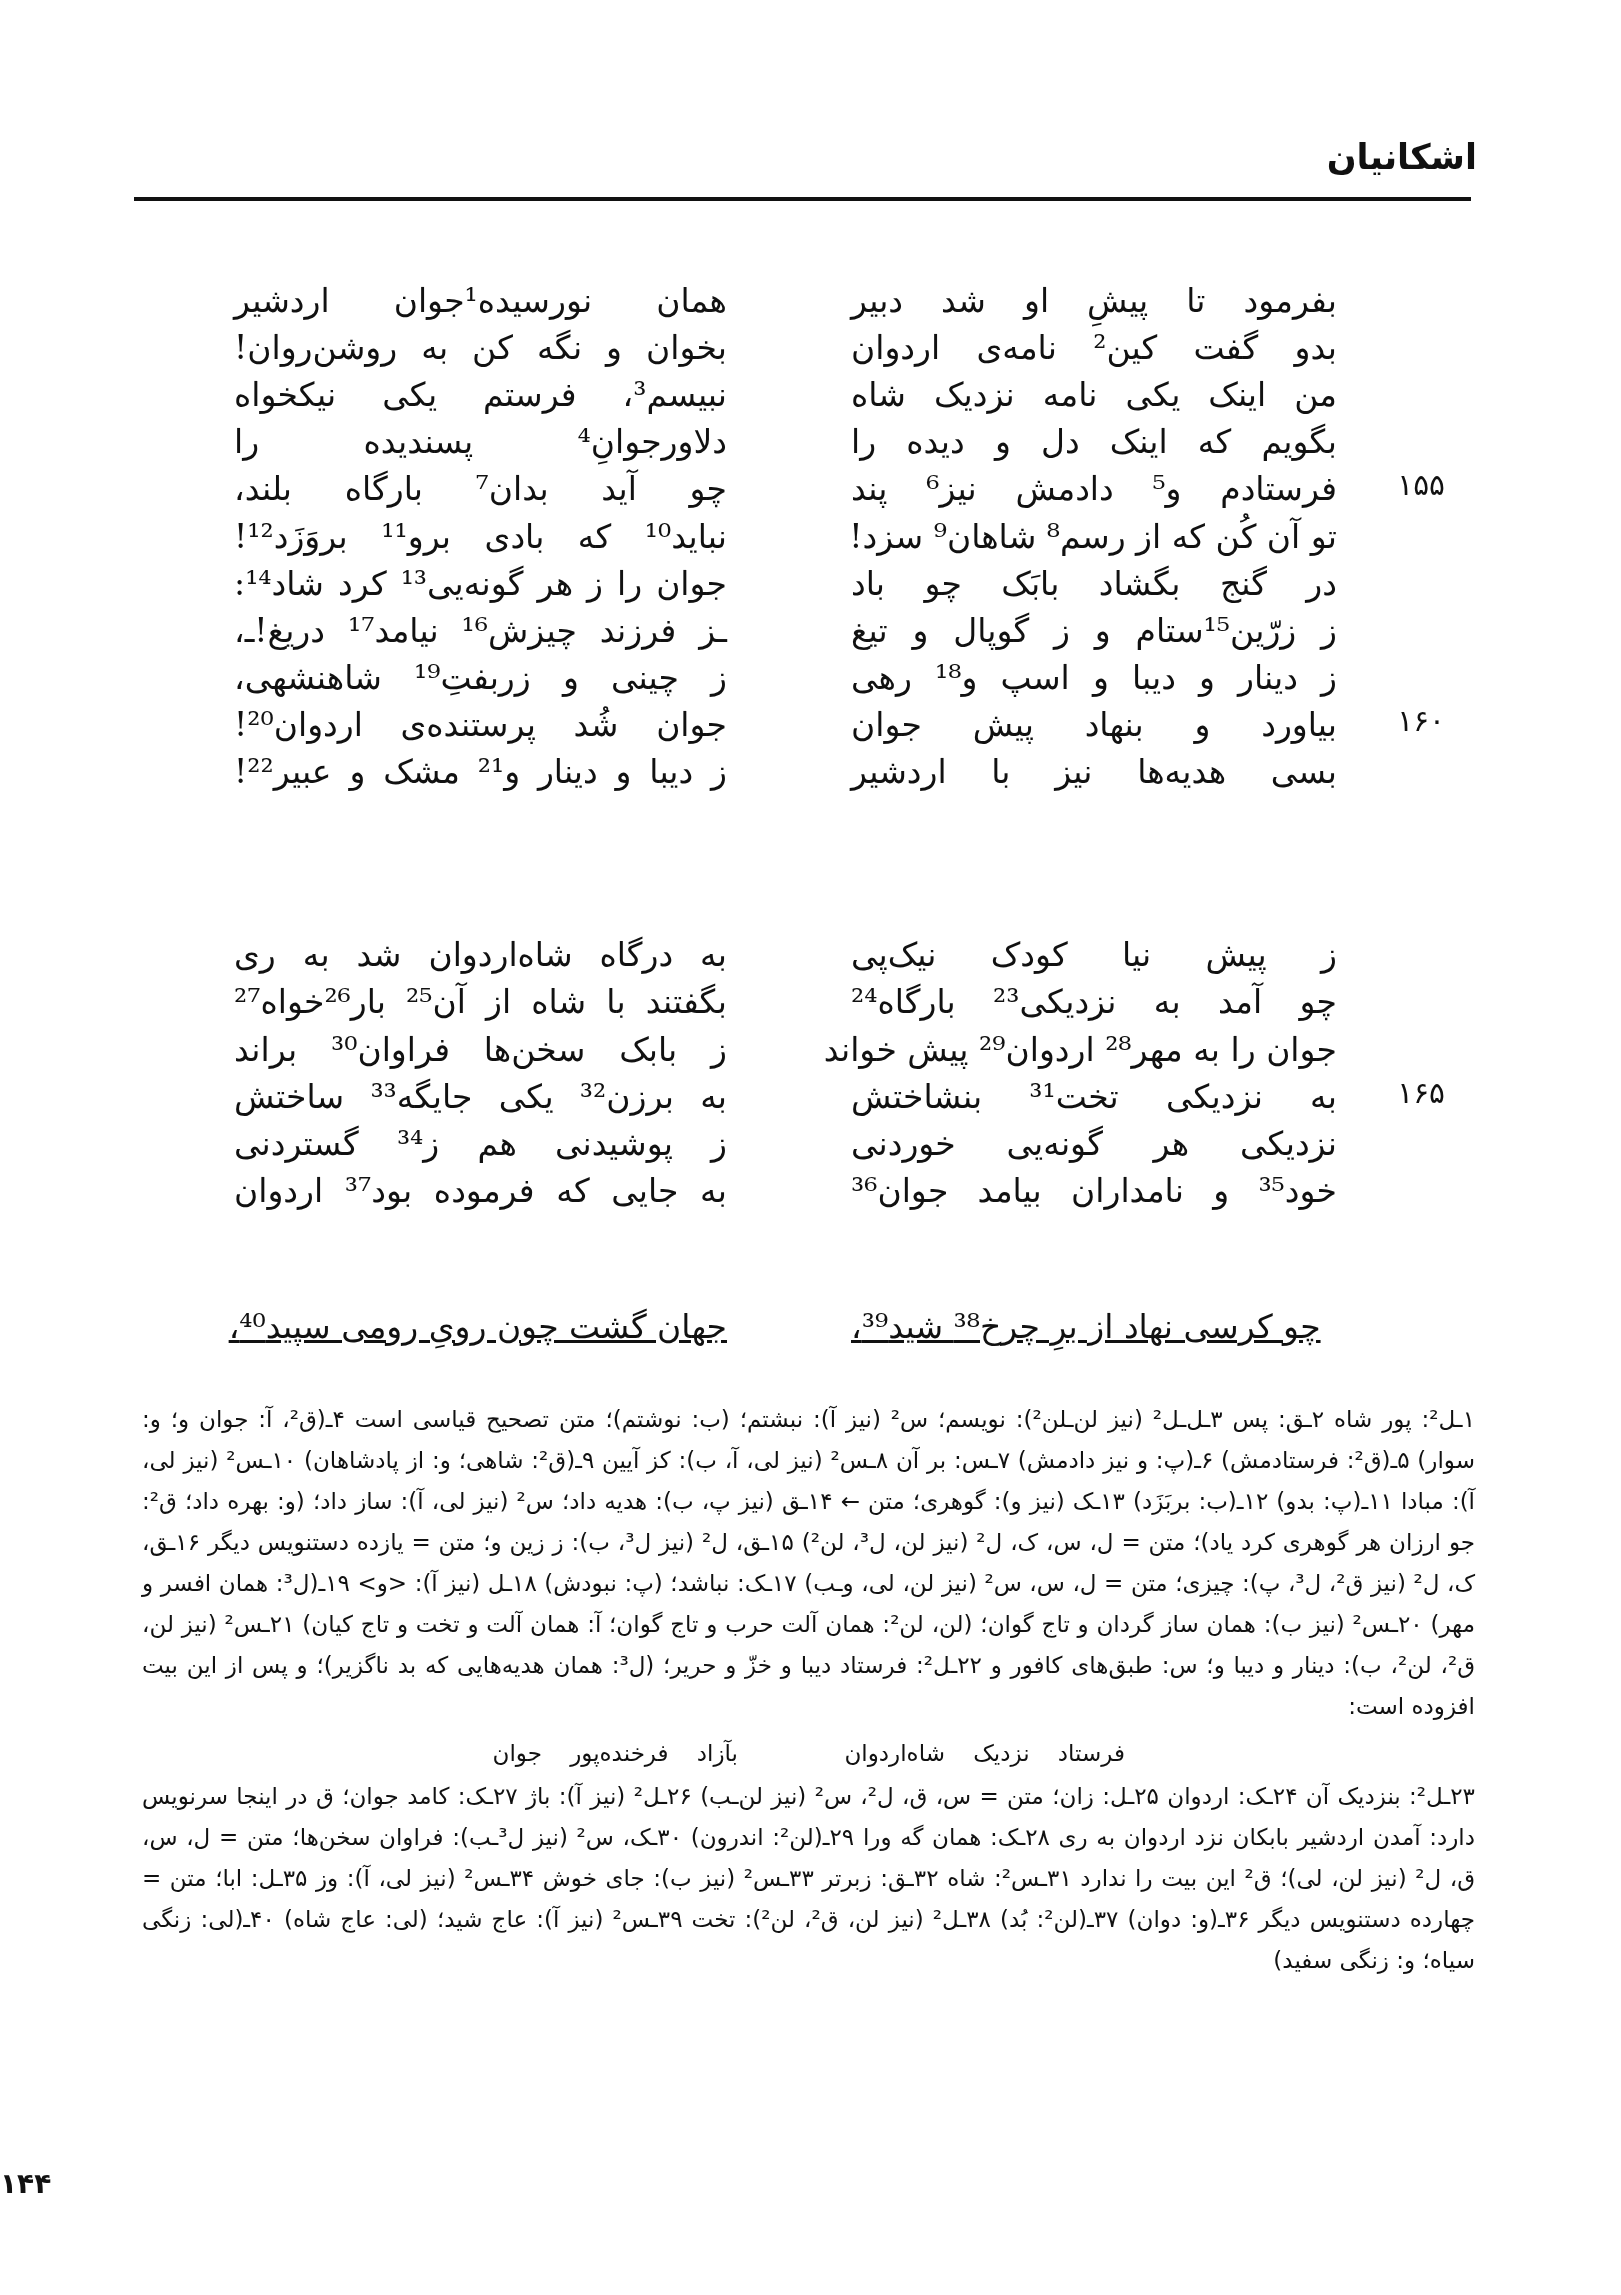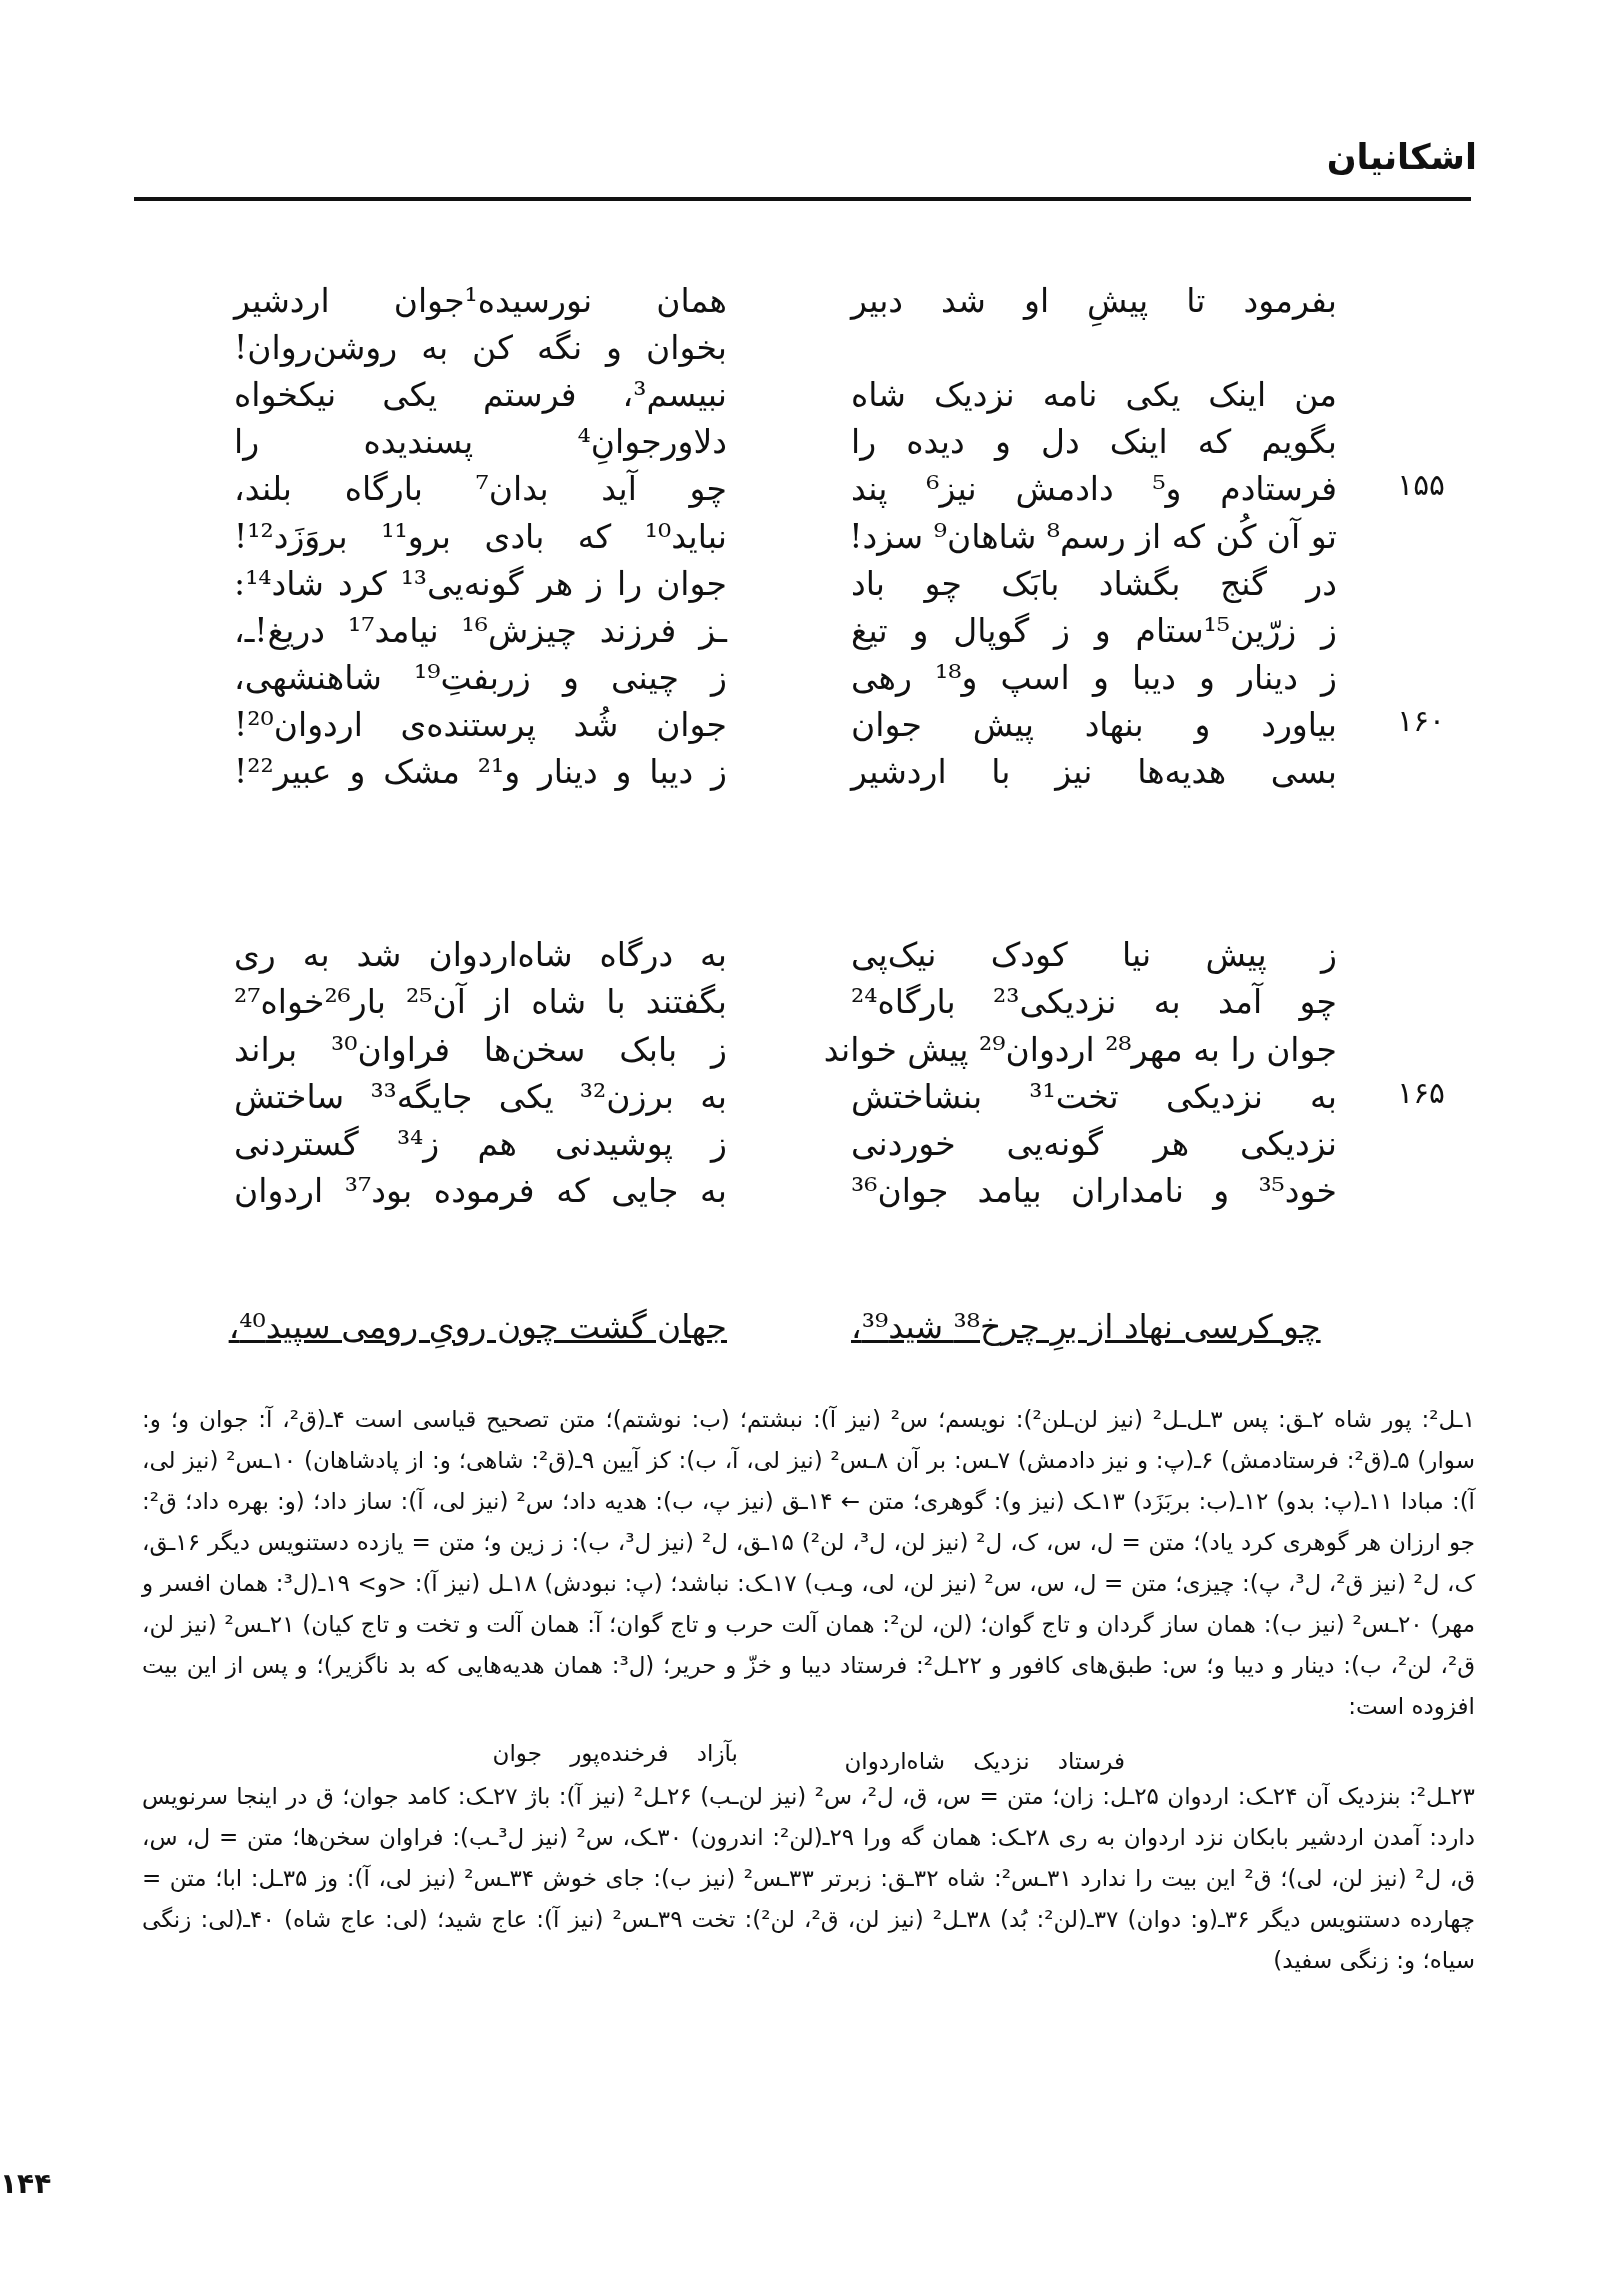--- a/index.html
+++ b/index.html
@@ -33,21 +33,21 @@
   .footnotes {
     position: absolute; top: 1397px; right: 144px; width: 1337px;
     font-family: "DejaVu Sans", sans-serif; font-size: 23px; line-height: 41px;
     text-align: justify; direction: rtl;
   }
   .fn-para { margin: 2px; }
   .fn-inline-verse {
     display: flex; direction: rtl; justify-content: flex-start; gap: 0;
     font-size: 23px; line-height: 41px; height: 41px; margin: 5.6px 0 0 0;
   }
-  .fn-inline-verse .iv-right { width: 296px; margin-right: 352px; word-spacing: 21px; text-align: right; margin-top: 8px; }
+  .fn-inline-verse .iv-right { width: 296px; margin-right: 352px; word-spacing: 21px; text-align: right; }
   .fn-inline-verse .iv-left { width: 296px; margin-right: 91px; word-spacing: 21px; text-align: right; }
   .page-number {
     position: absolute; top: 2167px; left: 0; right: 0; text-align: left;
     font-family: "DejaVu Sans", sans-serif; font-size: 28px; font-weight: bold;
   }
 </style>
 </head>
 <body>
 
 <div class="page">
@@ -55,20 +55,21 @@
   <div class="head-rule"></div>
 
   <div id="stanzas">
       <div class="verse-row" style="top: 276px;">
         <div class="verse-no"></div>
         <div class="hemi right">بفرمود تا پیشِ او شد دبیر</div>
         <div class="hemi left">همان نورسیده¹جوان اردشیر</div>
       </div>
       <div class="verse-row" style="top: 323px;">
         <div class="verse-no"></div>
+        <div class="hemi right">بدو گفت کین² نامه‌ی اردوان</div>
         <div class="hemi left">بخوان و نگه کن به روشن‌روان!</div>
       </div>
       <div class="verse-row" style="top: 370px;">
         <div class="verse-no"></div>
         <div class="hemi right">من اینک یکی نامه نزدیک شاه</div>
         <div class="hemi left">نبیسم³، فرستم یکی نیکخواه</div>
       </div>
       <div class="verse-row" style="top: 417px;">
         <div class="verse-no">۱۵۵</div>
         <div class="hemi right">بگویم که اینک دل و دیده را</div>

